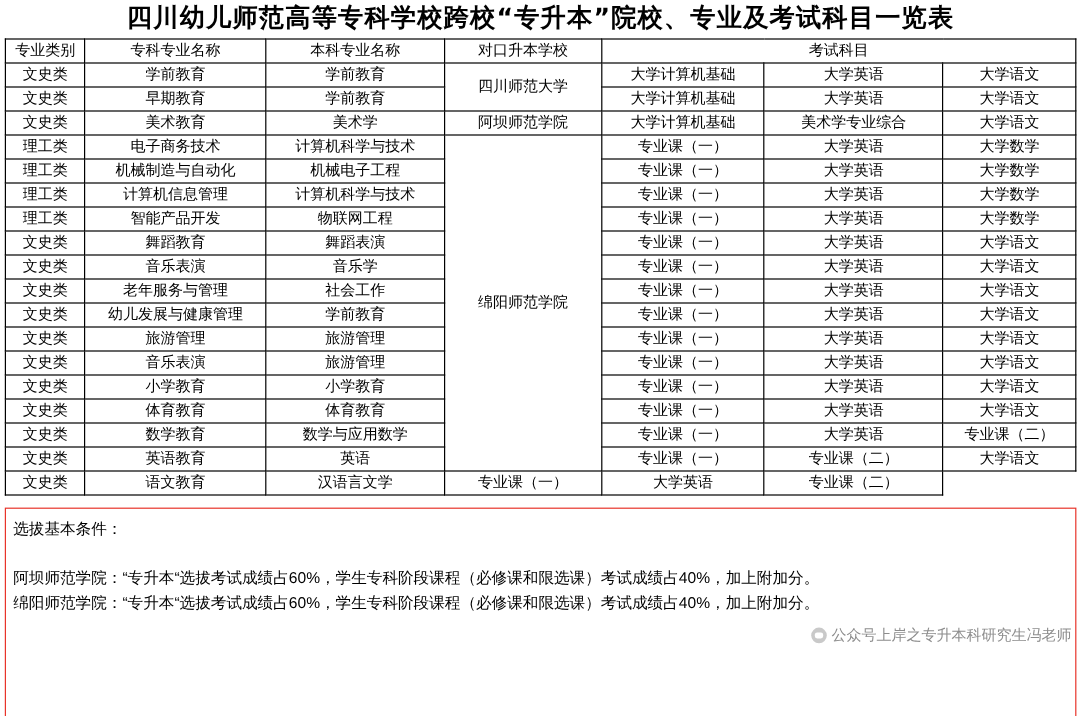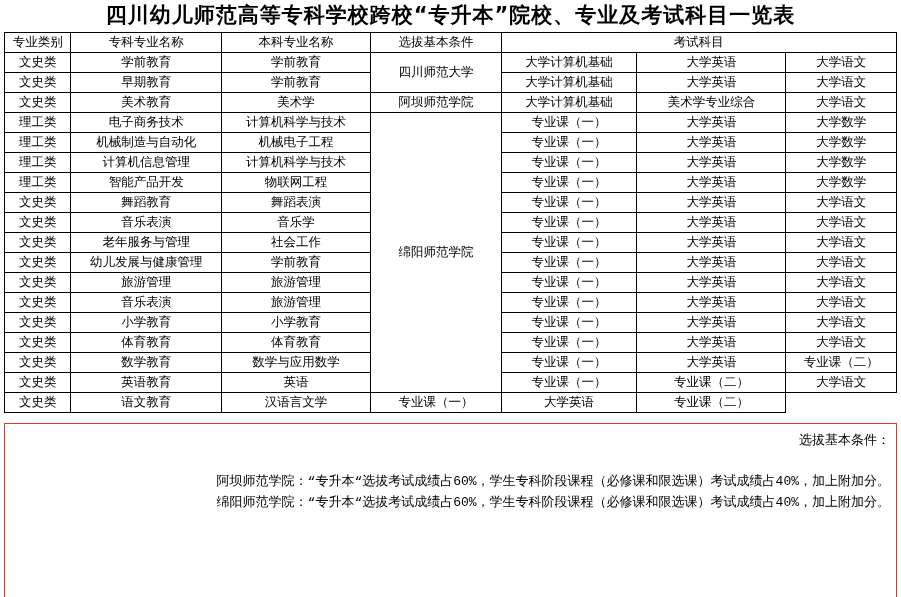--- a/index.html
+++ b/index.html
@@ -58,23 +58,22 @@
     position: relative;
     margin: 10px 4px 0 4px;
     border: 1px solid #e8342a;
     box-sizing: border-box;
     padding: 6px 6px 8px 6px;
     height: 176px;
   }
   .notes .line {
     font-size: 13px;
     line-height: 21px;
-    font-family: Liberation Mono, monospace;
+    font-family: Liberation Sans, sans-serif;
     white-space: nowrap;
-    text-align: right;
   }
   .notes .gap {
     height: 20px;
   }
   .watermark {
     position: absolute;
     right: 8px;
     bottom: 2px;
     font-size: 12.5px;
     color: #8d8d8d;
@@ -115,21 +114,21 @@
         <col class="col-sch">
       <col class="col-s1">
         <col class="col-s2">
         <col class="col-s3">
     </colgroup>
     <thead>
       <tr>
         <th>专业类别</th>
         <th>专科专业名称</th>
         <th>本科专业名称</th>
-        <th>选拔基本条件</th>
+        <th>对口升本学校</th>
         <th colspan="3">考试科目</th>
       </tr>
     </thead>
     <tbody>
         <tr>
           <td>文史类</td>
           <td>学前教育</td>
           <td>学前教育</td>
           <td rowspan="2">四川师范大学</td>
           <td>大学计算机基础</td>
@@ -278,14 +277,18 @@
   </table>
 
   <div class="notes">
     <div class="line">选拔基本条件：</div>
     <div class="gap"></div>
     <div class="line">阿坝师范学院：“专升本“选拔考试成绩占60%，学生专科阶段课程（必修课和限选课）考试成绩占40%，加上附加分。</div>
     <div class="line">绵阳师范学院：“专升本“选拔考试成绩占60%，学生专科阶段课程（必修课和限选课）考试成绩占40%，加上附加分。</div>
 
   </div>
 
+  <div class="watermark">
+    <span class="wm-logo"></span>
+    <span>公众号上岸之专升本科研究生冯老师</span>
+  </div>
 
 </div>
 
 </body></html>

